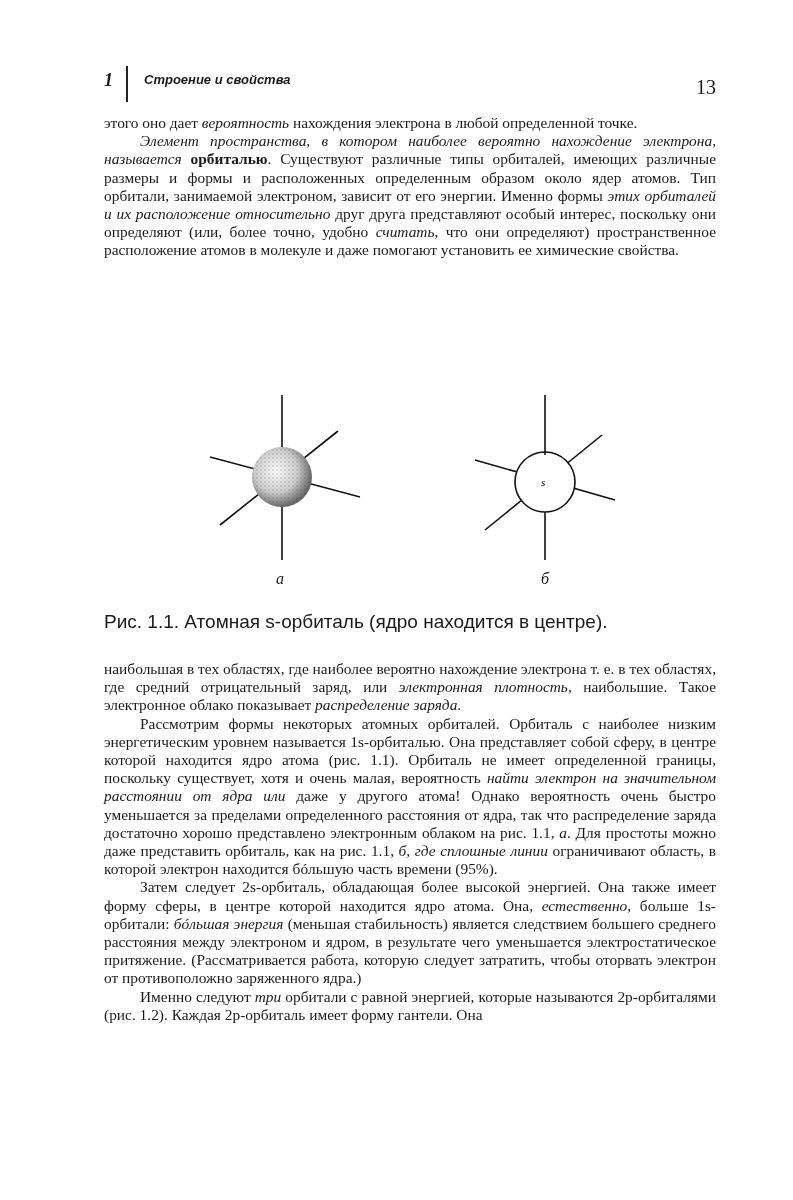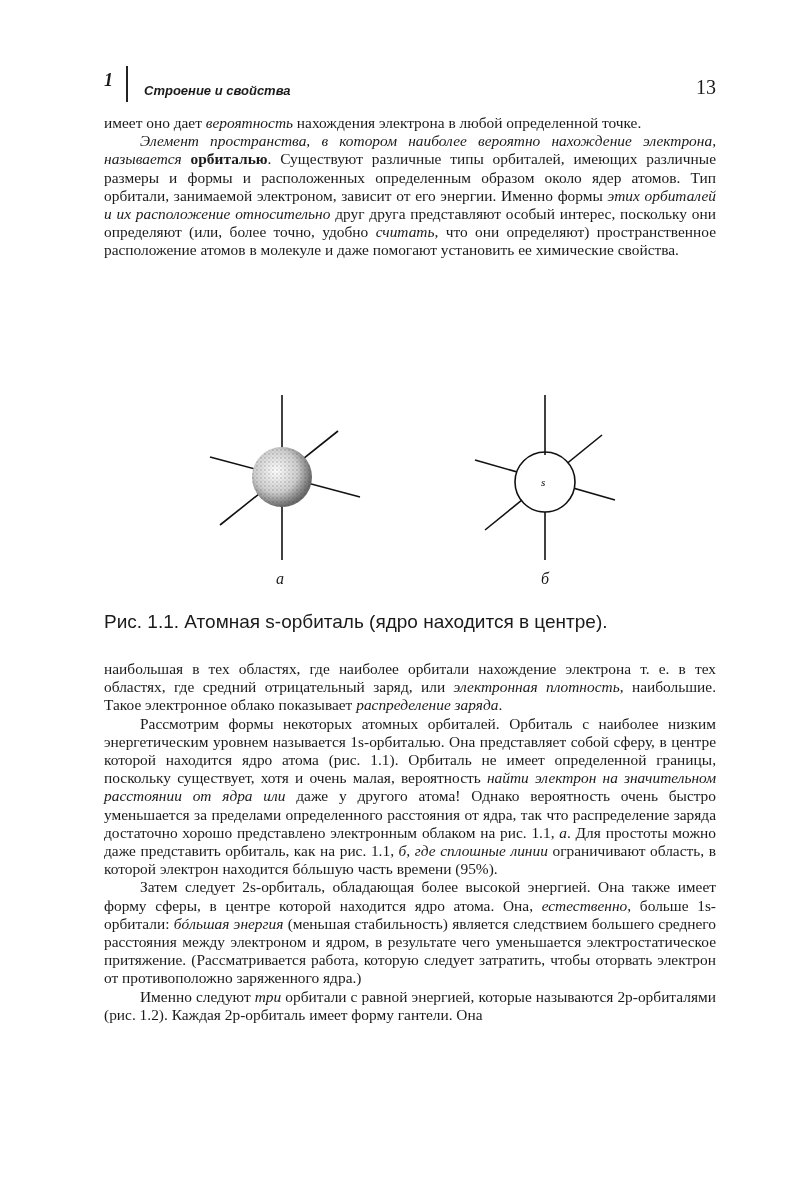--- a/index.html
+++ b/index.html
@@ -2,21 +2,21 @@
 <html><head>
 <meta charset="utf-8">
 <style>
   html, body { margin:0; padding:0; background:#ffffff; }
   body { width:793px; height:1200px; position:relative; overflow:hidden; color:#1a1a1a;
          font-family:"Liberation Serif","DejaVu Serif",serif; }
   .page { position:absolute; left:0; top:0; width:793px; height:1200px; }
   .hdr { position:absolute; top:66px; left:104px; width:612px; height:36px; }
   .hdr-num { position:absolute; left:0; top:4px; font-style:italic; font-weight:bold; font-size:18px; }
   .hdr-bar { position:absolute; left:22px; top:0; width:2px; height:36px; background:#222; }
-  .hdr-title { position:absolute; left:40px; top:17px; font-style:italic; font-weight:bold; font-size:13px;
+  .hdr-title { position:absolute; left:40px; top:6px; font-style:italic; font-weight:bold; font-size:13px;
                font-family:"Liberation Sans","DejaVu Sans",sans-serif; }
   .hdr-page { position:absolute; right:0; top:10px; font-size:20px; }
   .text { position:absolute; left:104px; width:612px; font-size:15.4px; line-height:18.2px; text-align:justify; }
   .text p { margin:0; }
   .ind { text-indent:36px; }
   i { }
   b { font-weight:bold;margin-top:24px; }
   .fig { position:absolute; left:200px; top:385px; width:420px; height:210px; }
   .caption { position:absolute; left:104px; top:611px; font-size:19px; font-family:"Liberation Sans","DejaVu Sans",sans-serif; }
   .flabel { position:absolute; font-style:italic; font-size:16px; }
@@ -26,21 +26,21 @@
 
 <div class="page">
   <div class="hdr">
     <span class="hdr-num">1</span>
     <span class="hdr-bar"></span>
     <span class="hdr-title">Строение и свойства</span>
     <span class="hdr-page">13</span>
   </div>
 
   <div class="text" id="top-text" style="top:114px;">
-      <p><span>имеет  оно дает </span><i>вероятность</i><span> нахождения электрона в любой определенной точке.</span></p>
+      <p><span>этого  оно дает </span><i>вероятность</i><span> нахождения электрона в любой определенной точке.</span></p>
       <p class="ind"><i>Элемент пространства, в котором наиболее вероятно нахождение электрона, называется</i><span> </span><b>орбиталью</b><span>. Существуют различные типы орбиталей, имеющих различные размеры и формы и расположенных определенным образом около ядер атомов. Тип орбитали, занимаемой электроном, зависит от его энергии. Именно формы </span><i>этих орбиталей и их расположение</i><span> </span><i>относительно</i><span> друг друга представляют особый интерес, поскольку они определяют (или, более точно, удобно </span><i>считать</i><span>, что они определяют) пространственное расположение атомов в молекуле и даже помогают установить ее химические свойства.</span></p>
     </div>
 
   <div class="fig">
     <svg width="420" height="210" viewBox="0 0 420 210">
       <defs>
         <radialGradient id="cloud" cx="40%" cy="40%" r="60%">
           <stop offset="0%" stop-color="#ffffff"></stop>
           <stop offset="60%" stop-color="#cfcfcf"></stop>
           <stop offset="100%" stop-color="#6a6a6a"></stop>
@@ -66,18 +66,18 @@
         <text x="341" y="101" font-style="italic" font-size="11" font-family="Liberation Serif, serif">s</text>
       </g>
     </svg>
     <span class="flabel" style="left:76px; top:185px;">а</span>
     <span class="flabel" style="left:341px; top:185px;">б</span>
   </div>
 
   <div class="caption">Рис. 1.1. Атомная s-орбиталь (ядро находится в центре).</div>
 
   <div class="text" id="bottom-text" style="top:660px;">
-      <p><span>наибольшая в тех областях, где наиболее орбитали нахождение электрона т. е. в тех областях, где средний отрицательный заряд, или  </span><i>электронная плотность</i><span>, наибольшие. Такое электронное облако показывает </span><i>распределение заряда</i><span>.</span></p>
+      <p><span>наибольшая в тех областях, где наиболее вероятно нахождение электрона т. е. в тех областях, где средний отрицательный заряд, или  </span><i>электронная плотность</i><span>, наибольшие. Такое электронное облако показывает </span><i>распределение заряда</i><span>.</span></p>
       <p class="ind"><span>Рассмотрим формы некоторых атомных орбиталей. Орбиталь с наиболее низким энергетическим уровнем называется 1s-орбиталью. Она представляет собой сферу, в центре которой находится ядро атома (рис. 1.1). Орбиталь не имеет определенной границы, поскольку существует, хотя и очень малая, вероятность </span><i>найти электрон на значительном расстоянии от ядра или</i><span> даже у другого атома! Однако вероятность очень быстро уменьшается за пределами определенного расстояния от ядра, так что распределение заряда достаточно хорошо представлено электронным облаком на рис. 1.1, </span><i>а</i><span>. Для простоты можно даже представить орбиталь, как на рис. 1.1, </span><i>б, где сплошные линии</i><span> ограничивают область, в которой электрон находится бóльшую часть времени (95%).</span></p>
       <p class="ind"><span>Затем следует 2s-орбиталь, обладающая более высокой энергией. Она также имеет форму сферы, в центре которой находится ядро атома. Она, </span><i>естественно</i><span>, больше 1s-орбитали: </span><i>бóльшая энергия</i><span> (меньшая стабильность) является следствием большего среднего расстояния между электроном и ядром, в результате чего уменьшается электростатическое притяжение. (Рассматривается работа, которую следует затратить, чтобы оторвать электрон от противоположно заряженного ядра.)</span></p>
       <p class="ind"><span>Именно следуют </span><i>три</i><span> орбитали с равной энергией, которые называются 2p-орбиталями (рис. 1.2). Каждая 2p-орбиталь имеет форму гантели. Она</span></p>
     </div>
 </div>
 
 </body></html>

